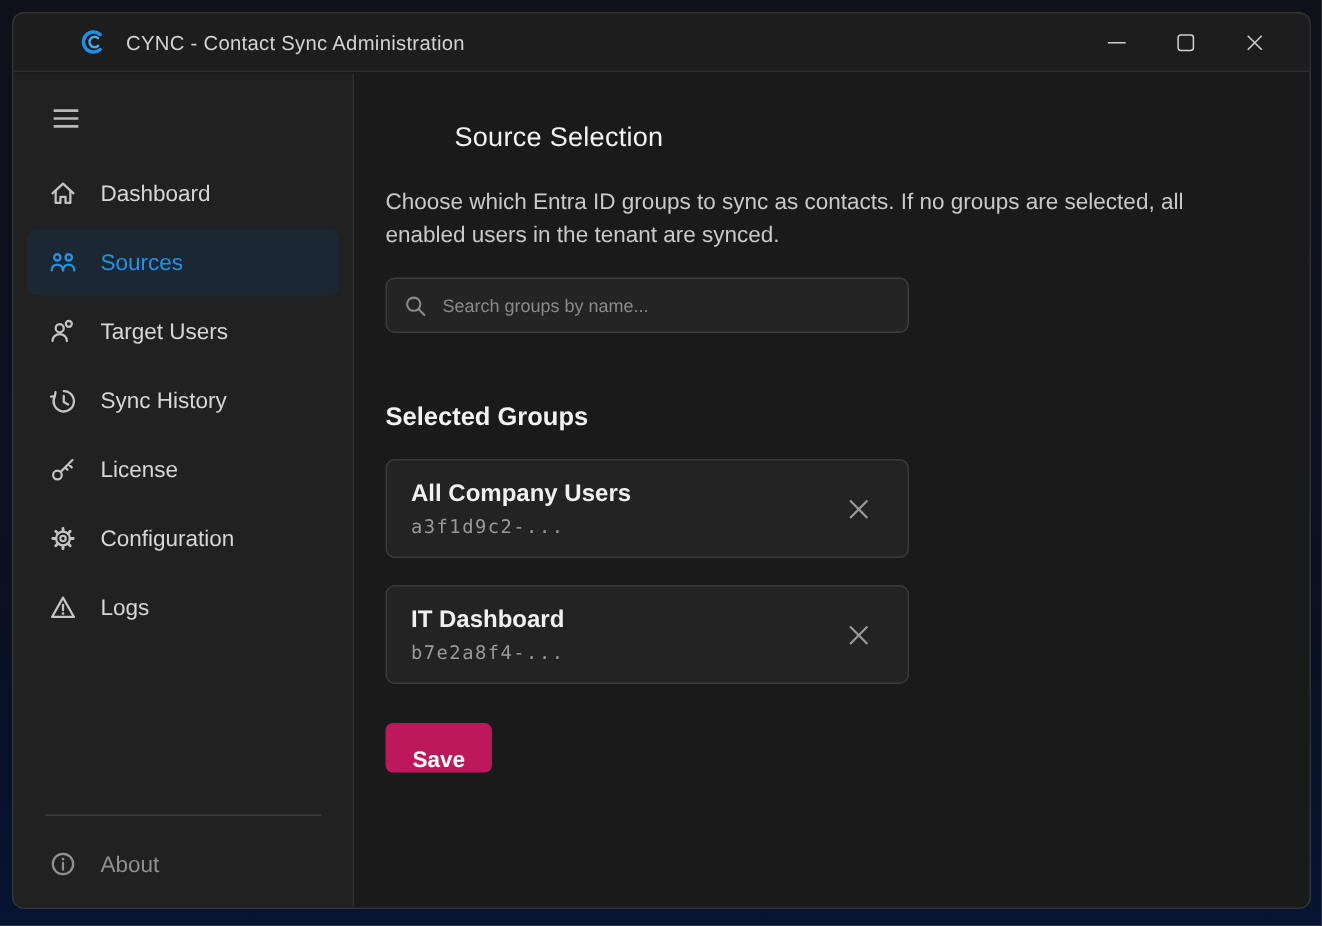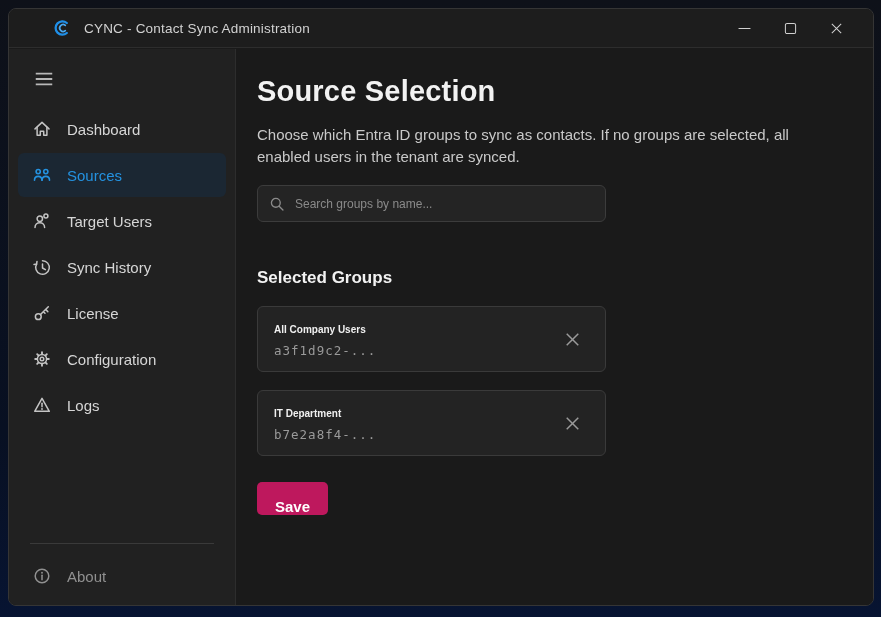--- a/index.html
+++ b/index.html
@@ -67,22 +67,22 @@
     display: flex; align-items: center; padding-left: 14px; gap: 15px;
     color: #909090; font-size: 15px; border-radius: 6px;
   }
   
   .main {
     position: absolute; left: 228px; top: 40px; right: 0; bottom: 0;
     background: #1a1a1a;
     padding: 25px 24px 0 20px;
   }
   .page-title {
-    font-size: 29px; font-weight: 700; color: #f2f2f2;
-    line-height: 34px; letter-spacing: .2px;
+    font-size: 18px; font-weight: 400; color: #f2f2f2;
+    line-height: 34px; letter-spacing: .2px; margin-left: 46px;
   }
   .page-desc {
     margin-top: 16px; font-size: 15px; color: #c9c9c9;
     line-height: 21.5px; max-width: 582px;
   }
   .search-box {
     margin-top: 18px; width: 349px; height: 37px;
     background: #242424; border: 1px solid #3c3c3c; border-radius: 6px;
     display: flex; align-items: center; padding: 0 10px; gap: 9px;
   }
@@ -95,21 +95,21 @@
     margin-top: 44px; font-size: 17px; font-weight: 700; color: #f2f2f2;
     line-height: 23px;
   }
   .group-list { margin-top: 17px; display: flex; flex-direction: column; gap: 18px; }
   .group-card {
     width: 349px; height: 66px;
     background: #232323; border: 1px solid #3a3a3a; border-radius: 6px;
     display: flex; align-items: center; justify-content: space-between;
     padding: 0 20px 0 16px;
   }
-  .group-name { font-size: 10px; font-weight: 700; color: #f0f0f0; line-height: 19px; }
+  .group-name { font-size: 16px; font-weight: 700; color: #f0f0f0; line-height: 19px; }
   .group-id {
     margin-top: 4px; font-size: 12.5px; color: #9a9a9a;
     font-family: "DejaVu Sans Mono", monospace; letter-spacing: 1px;
   }
   .remove-btn {
     width: 26px; height: 26px; display: flex; align-items: center; justify-content: center;
     background: transparent; border: none;
   }
   .save-btn {
     margin-top: 26px; height: 33px; padding: 16px 18px;
@@ -286,21 +286,21 @@
           <span>
             <svg width="21" height="21" viewBox="0 0 20 20" fill="none">
               <path d="M4.5 4.5 L15.5 15.5 M15.5 4.5 L4.5 15.5" stroke="#9a9a9a" stroke-width="1.4"></path>
             </svg>
           </span>
         </button>
       </div>
 
       <div class="group-card">
         <div>
-          <div class="group-name">IT Department</div>
+          <div class="group-name">IT Dashboard</div>
           <div class="group-id">b7e2a8f4-...</div>
         </div>
         <button class="remove-btn">
           <span>
             <svg width="21" height="21" viewBox="0 0 20 20" fill="none">
               <path d="M4.5 4.5 L15.5 15.5 M15.5 4.5 L4.5 15.5" stroke="#9a9a9a" stroke-width="1.4"></path>
             </svg>
           </span>
         </button>
       </div>

